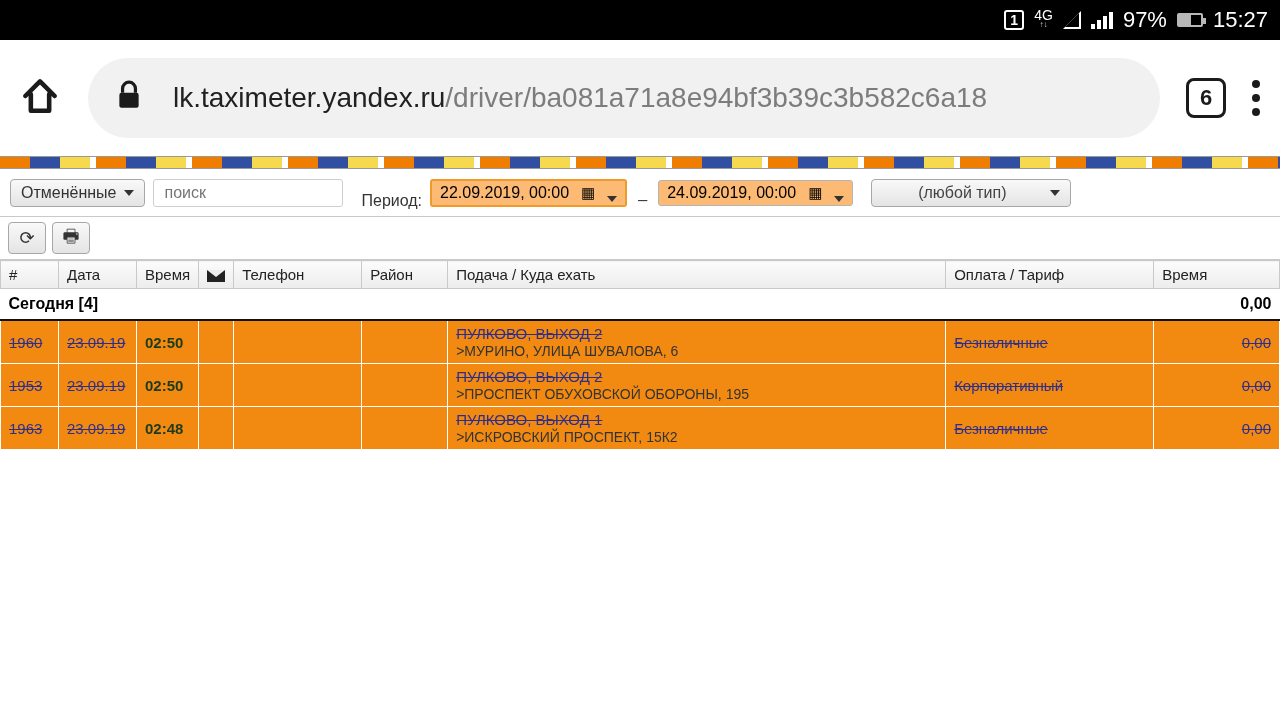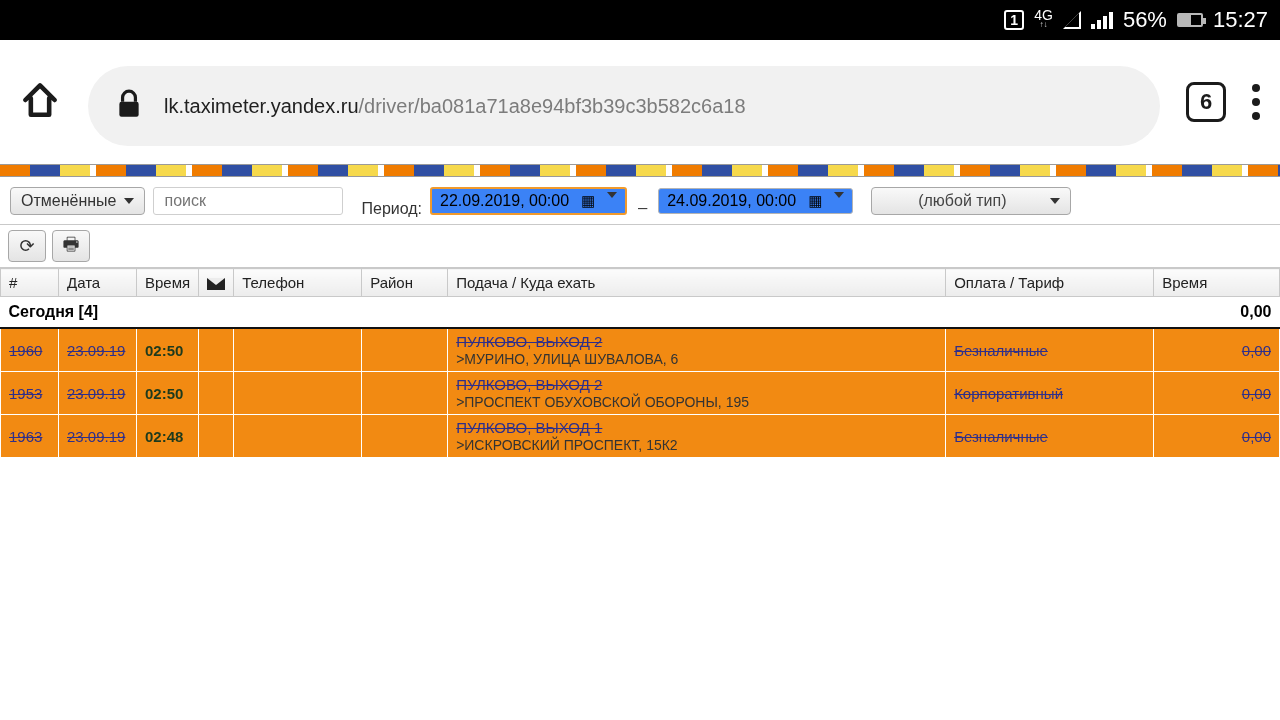--- a/index.html
+++ b/index.html
@@ -22,39 +22,39 @@
   .status-bar .signal span:nth-child(4){height:17px;}
   .status-bar .battery { width: 26px; height: 14px; border: 2px solid #b8b8b8; border-radius: 2px; position: relative; }
   .status-bar .battery::after { content:""; position:absolute; right:-5px; top:3px; width:3px; height:6px; background:#b8b8b8; }
   .status-bar .battery .fill { position:absolute; left:0; top:0; bottom:0; width:56%; background:#b8b8b8; }
 
   
   .chrome-row {
     background:#fff; display:flex; align-items:center; padding: 18px 20px 18px 18px; gap: 26px;
   }
   .home-ico svg { width: 44px; height: 44px; }
-  .omnibox { flex: 1; background:#f1f1f1; border-radius: 60px; height: 80px; display:flex; align-items:center; padding: 0 28px; gap: 22px; font-size: 20px; color:#212121;margin-top:8px; }
+  .omnibox { flex: 1; background:#f1f1f1; border-radius: 60px; height: 80px; display:flex; align-items:center; padding: 0 28px; gap: 31px; font-size: 28px; color:#212121; }
   .omnibox .lock svg { width: 26px; height: 30px; }
   .omnibox .url { white-space: nowrap; overflow: hidden; }
   .omnibox .url .host { color:#212121; font-weight: 500; }
   .omnibox .url .path { color:#7c7c7c; }
   .tab-count { width: 40px; height: 40px; border: 3px solid #1b1b1b; border-radius: 8px; display:flex; align-items:center; justify-content:center; font-weight:700; font-size:22px; color:#1b1b1b; }
   .kebab { display:flex; flex-direction:column; gap:6px; }
   .kebab span { width:8px; height:8px; background:#1b1b1b; border-radius:50%; }
 
   
   .deco { height: 13px; background: repeating-linear-gradient(90deg,#f07c00 0 30px,#304fa3 30px 60px,#f6d94c 60px 90px,#fff 90px 96px); border-top:1px solid #9a9a9a; border-bottom:1px solid #9a9a9a; }
 
   
   .filters { display:flex; align-items:center; gap:8px; padding: 6px 10px; background:#fff; border-bottom:1px solid #c9c9c9; }
   .btn { background: linear-gradient(#f9f9f9,#e4e4e4); border:1px solid #a7a7a7; border-radius:4px; padding:4px 10px; font-size:16px; display:flex; align-items:center; gap:8px; cursor:pointer; color:#333; }
   .btn .caret { width:0;height:0;border-left:5px solid transparent;border-right:5px solid transparent;border-top:6px solid #333; }
   .input-search { border:1px solid #cfcfcf; border-radius:3px; font-size:16px; padding:4px 10px; width:190px; color:#888; background:#fff; }
   .period-lbl { font-size:16px; color:#333; margin-left:10px;margin-top:17px; }
-  .datebox { border:1px solid #b4b4b4; border-radius:3px; background:#3b82f6; display:flex; align-items:flex-start; padding:3px 8px; font-size:16px; gap:12px; }
+  .datebox { border:1px solid #b4b4b4; border-radius:3px; background:#fdba74; display:flex; align-items:flex-end; padding:3px 8px; font-size:16px; gap:12px; }
   .datebox.active { border:2px solid #f19a2c; }
   .datebox .cal { font-size:15px; }
   .datebox .caret { width:0;height:0;border-left:5px solid transparent;border-right:5px solid transparent;border-top:6px solid #333; }
   .dash { font-size:16px; color:#333; padding:0 3px; }
   .typesel { margin-left:10px; width:200px; }
   .typesel .val { color:#444; flex:1; }
 
   
   .actions { display:flex; align-items:center; padding:5px 8px; gap:6px; background:#fff; border-bottom:1px solid #c9c9c9; }
   .iconbtn { width:38px; height:32px; background: linear-gradient(#f9f9f9,#e4e4e4); border:1px solid #a7a7a7; border-radius:4px; display:flex; align-items:center; justify-content:center; cursor:pointer; font-size:18px; color:#333; }
@@ -83,21 +83,21 @@
 <div class="status-bar">
   <div class="sim-badge">1</div>
   <div class="net4g"><span>4G</span><small>↑↓</small></div>
   <div class="tri outline"></div>
   <div class="signal">
       <span></span>
       <span></span>
       <span></span>
       <span></span>
     </div>
-  <span>56%</span>
+  <span>97%</span>
   <div class="battery">
       <div class="fill"></div>
     </div>
   <span>15:27</span>
 </div>
 
 <div class="chrome-row">
   <div class="home-ico">
     <svg viewBox="0 0 48 48" fill="none">
         <path d="M8 24 L24 8 L40 24 M14 22 V40 H34 V22" stroke="#1b1b1b" stroke-width="5" stroke-linejoin="round" stroke-linecap="round"></path>

